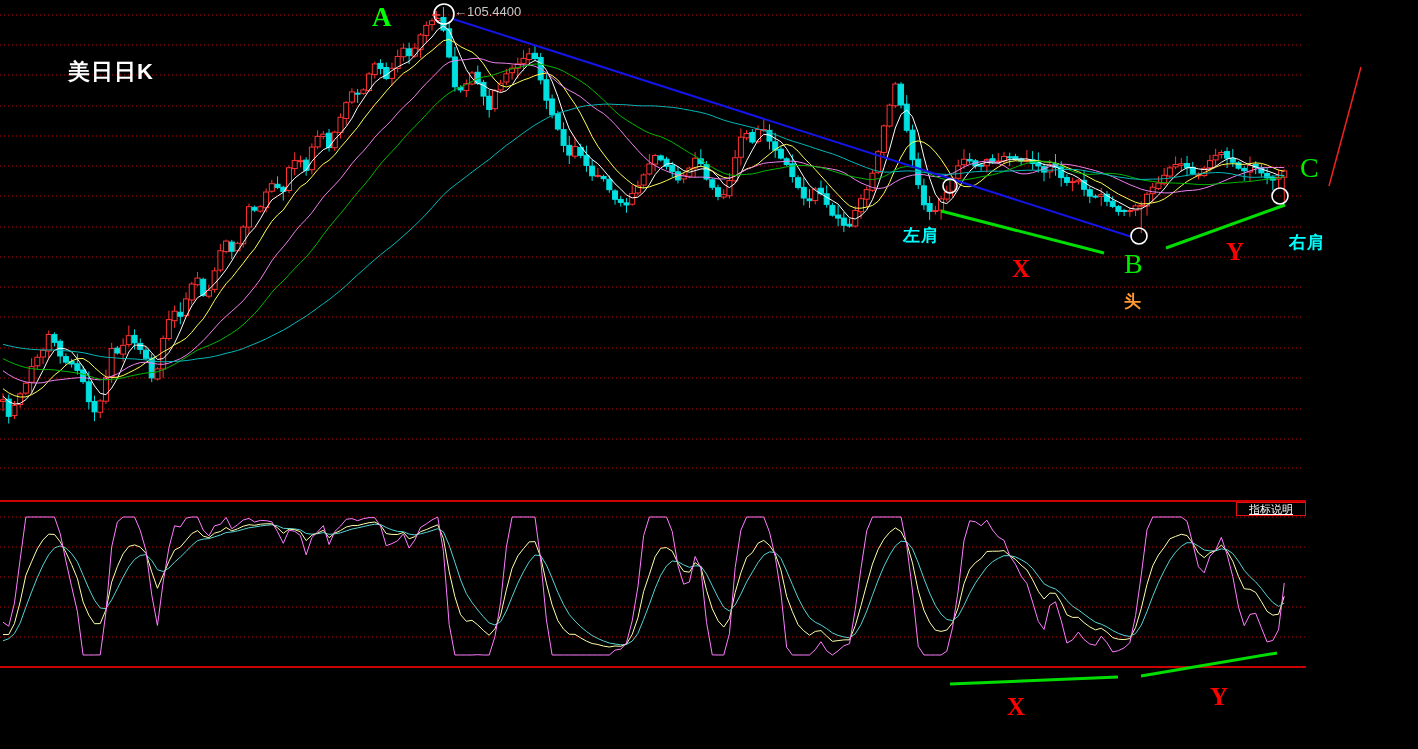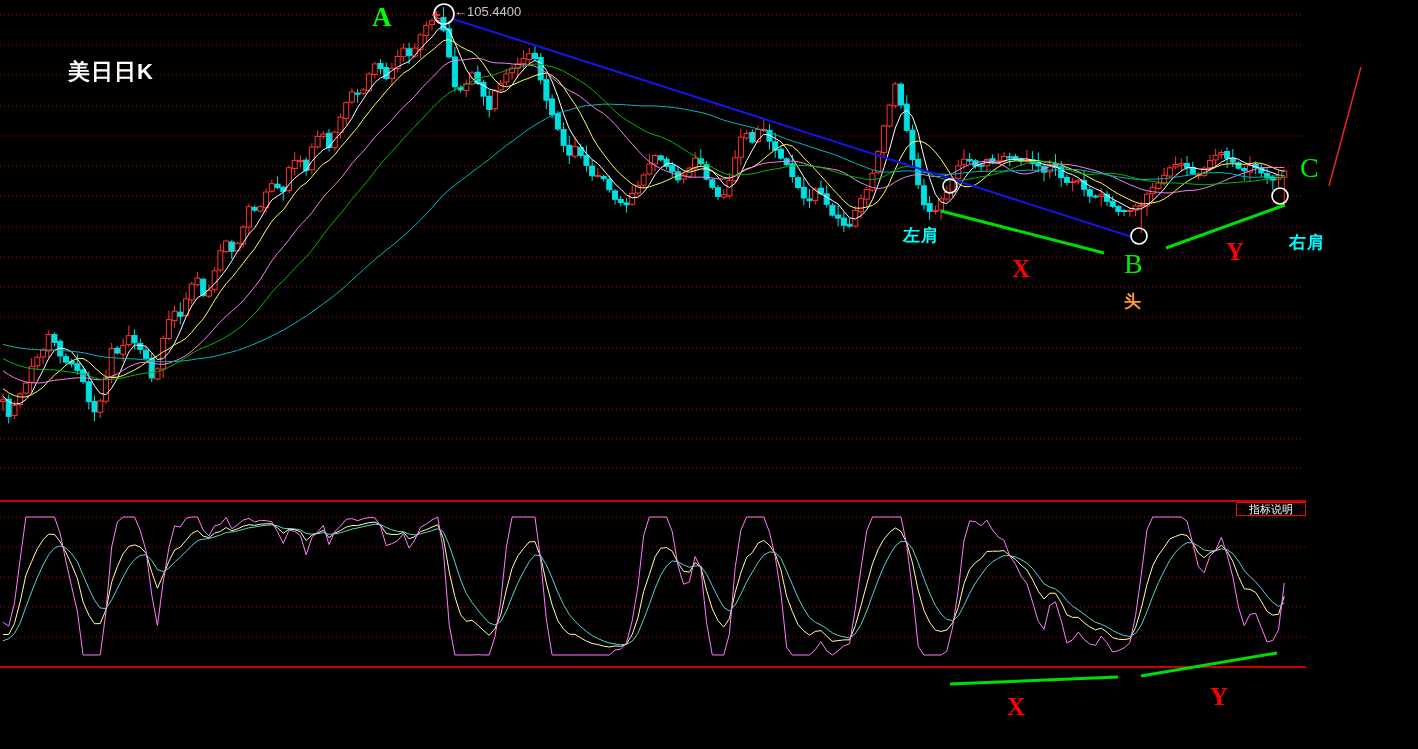--- a/index.html
+++ b/index.html
@@ -531,14 +531,14 @@
   <div class="ann" id="ann-seg_x_main" style="left: 1012px; top: 256px; color: rgb(255, 0, 0); font-size: 25px; font-weight: bold;">X</div>
   <div class="ann" id="ann-seg_y_main" style="left: 1226px; top: 239px; color: rgb(255, 0, 0); font-size: 25px; font-weight: bold;">Y</div>
   <div class="ann cjk" id="ann-left_shoulder" style="left: 903px; top: 227px; color: rgb(0, 255, 255); font-size: 17px; font-weight: bold; text-align: center;">左肩</div>
   <div class="ann cjk" id="ann-right_shoulder" style="left: 1289px; top: 218px; color: rgb(0, 255, 255); font-size: 17px; font-weight: bold; margin-top: 16px;">右肩</div>
   <div class="ann cjk" id="ann-head" style="left: 1124px; top: 293px; color: rgb(255, 153, 51); font-size: 17px; font-weight: bold;">头</div>
   <div class="ann" id="ann-seg_x_lower" style="left: 1007px; top: 694px; color: rgb(255, 0, 0); font-size: 25px; font-weight: bold;">X</div>
   <div class="ann" id="ann-seg_y_lower" style="left: 1210px; top: 684px; color: rgb(255, 0, 0); font-size: 25px; font-weight: bold;">Y</div>
 
   <div class="price-tag" id="price-tag" style="left: 454px; top: 5px; color: rgb(200, 200, 200); font-size: 13px;"><span>←</span><span>105.4400</span></div>
 
-  <div class="ind-btn" id="ind-btn" style="left: 1236px; top: 502px; width: 70px; height: 14px;">指标说明</div>
+  <div class="ind-btn" id="ind-btn" style="left: 1236px; top: 502px; width: 70px; height: 14px; text-decoration: underline;">指标说明</div>
 </div>
 
 </body></html>

